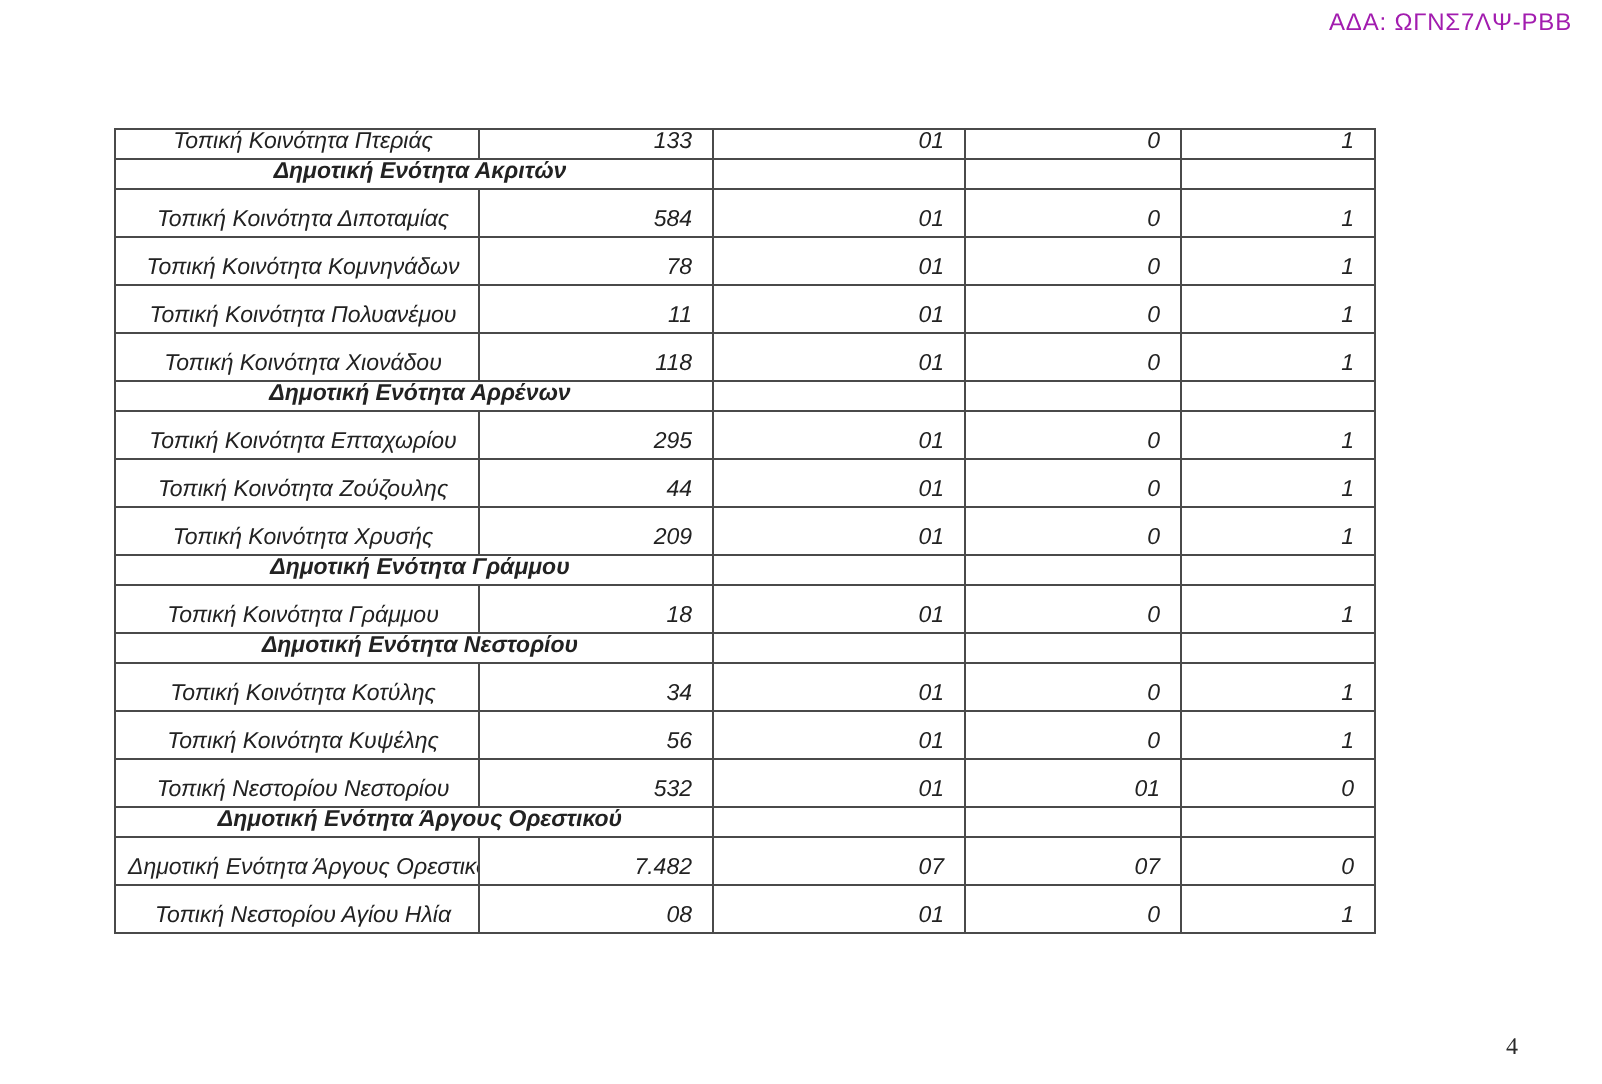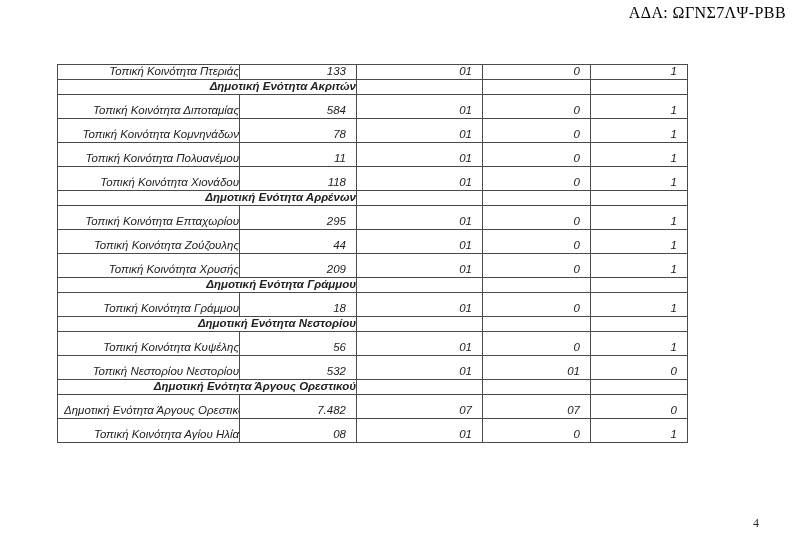--- a/index.html
+++ b/index.html
@@ -11,24 +11,24 @@
     width: 801px;
     height: 542px;
     position: relative;
     overflow: hidden;
     font-family: "Liberation Sans", sans-serif;
   }
   .ada-code {
     position: absolute;
     top: 4px;
     right: 15px;
-    font-family: Liberation Serif, serif;
-    font-size: 16px;
+    font-family: Liberation Sans, sans-serif;
+    font-size: 12px;
     letter-spacing: 0.4px;
-    color: #000000;
+    color: #a21caf;
   }
   .page-number {
     position: absolute;
     top: 516px;
     right: 42px;
     font-family: "Liberation Serif", serif;
     font-size: 12px;
     color: #2a2a2a;
   }
   table.communities {
@@ -46,21 +46,21 @@
     font-size: 11.5px;
     color: #222222;
     padding: 0 0 2px 0;
     overflow: hidden;
     white-space: nowrap;
   }
   table.communities tr.data td { height: 21px; }
   table.communities tr.data.first td { height: 12px; }
   table.communities tr.header td { height: 11px; }
   table.communities td.name {
-    text-align: right;
+    text-align: center;
     padding-left: 6px;
   }
   table.communities td.num {
     text-align: right;
     padding-right: 10px;
   }
   table.communities tr.header td.name {
     font-weight: bold;
     margin-left: 29px;
   }
@@ -160,20 +160,27 @@
         <td class="num">0</td>
         <td class="num">1</td>
       </tr>
       <tr class="header">
         <td colspan="2" class="name">Δημοτική Ενότητα Νεστορίου</td>
         <td class="num"></td>
         <td class="num"></td>
         <td class="num"></td>
       </tr>
       <tr class="data">
+        <td class="name">Τοπική Κοινότητα Κοτύλης</td>
+        <td class="num">34</td>
+        <td class="num">01</td>
+        <td class="num">0</td>
+        <td class="num">1</td>
+      </tr>
+      <tr class="data">
         <td class="name">Τοπική Κοινότητα Κυψέλης</td>
         <td class="num">56</td>
         <td class="num">01</td>
         <td class="num">0</td>
         <td class="num">1</td>
       </tr>
       <tr class="data">
         <td class="name">Τοπική Νεστορίου Νεστορίου</td>
         <td class="num">532</td>
         <td class="num">01</td>
@@ -187,21 +194,21 @@
         <td class="num"></td>
       </tr>
       <tr class="data">
         <td class="name">Δημοτική Ενότητα Άργους Ορεστικού</td>
         <td class="num">7.482</td>
         <td class="num">07</td>
         <td class="num">07</td>
         <td class="num">0</td>
       </tr>
       <tr class="data">
-        <td class="name">Τοπική Κοινότητα Αγίου Ηλία</td>
+        <td class="name">Τοπική Νεστορίου Αγίου Ηλία</td>
         <td class="num">08</td>
         <td class="num">01</td>
         <td class="num">0</td>
         <td class="num">1</td>
       </tr>
     </tbody>
 </table>
 
 <div class="page-number">4</div>
 

